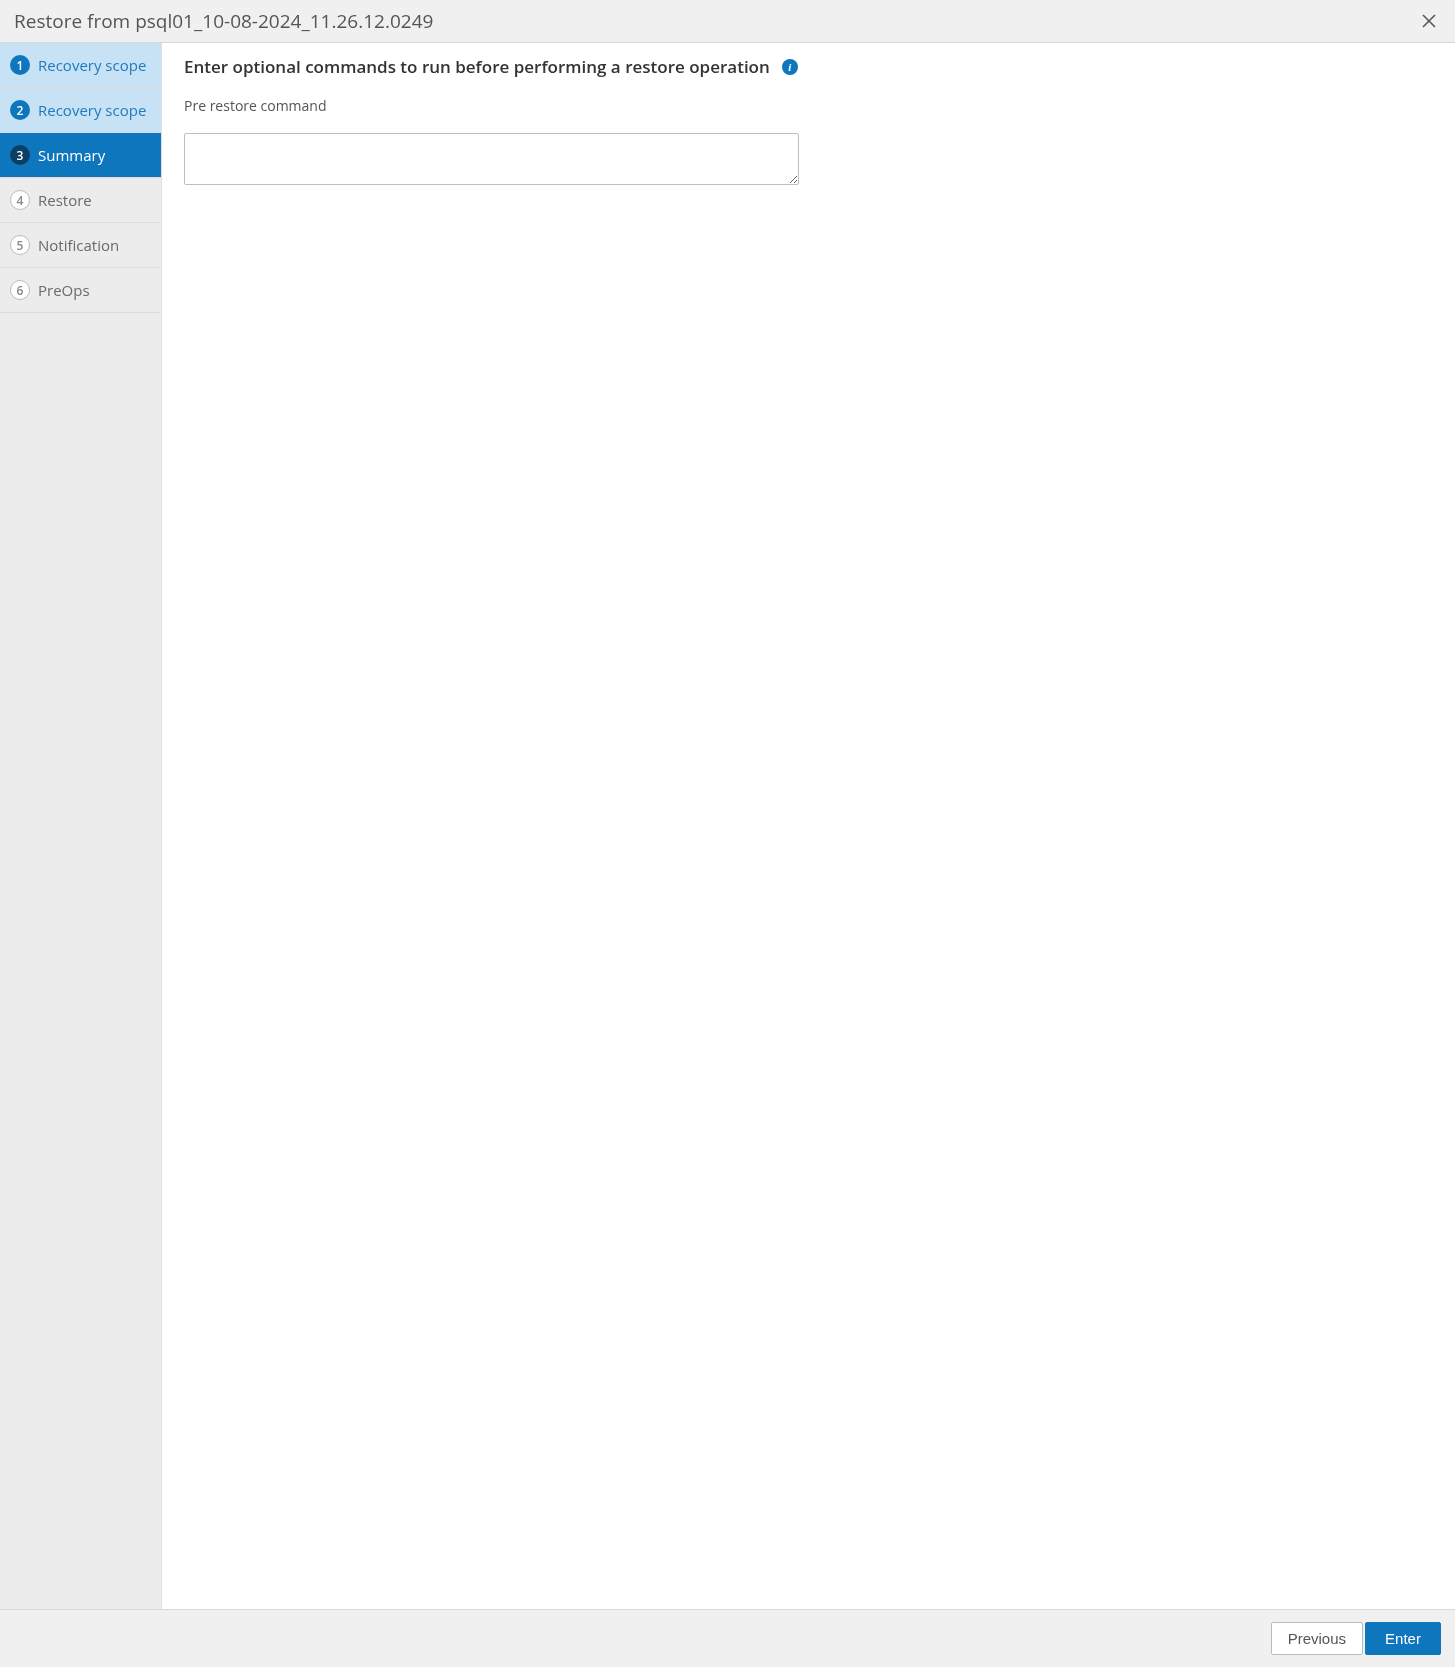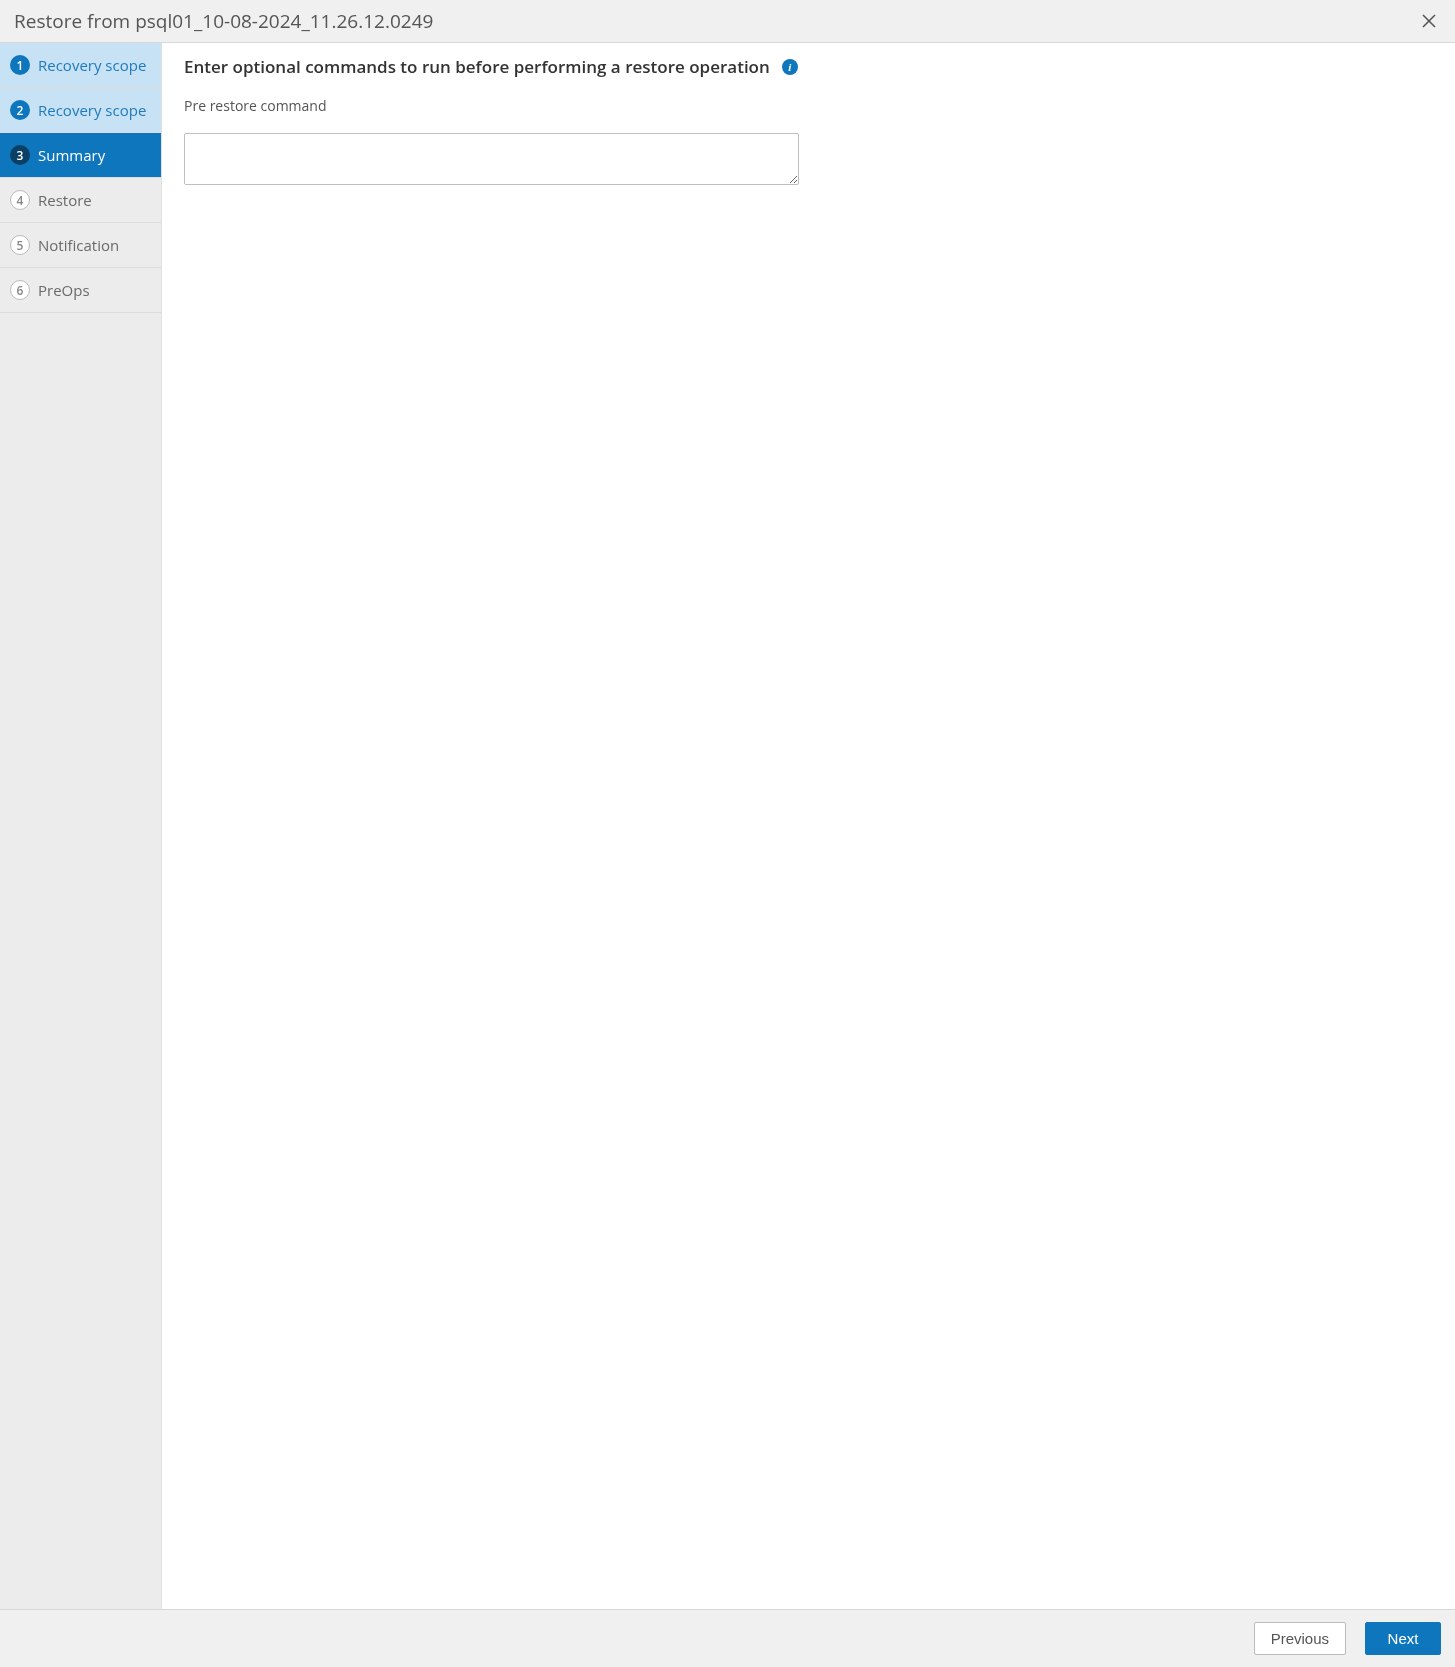--- a/index.html
+++ b/index.html
@@ -137,21 +137,21 @@
     border: 1px solid #bfbfbf;
     border-radius: 2px;
     padding: 6px 8px;
     font-family: inherit;
     font-size: 14px;
     resize: both;
   }
   .footer {
     display: flex;
     justify-content: flex-end;
-    gap: 19px;
+    gap: 2px;
     padding: 12px 14px;
     border-top: 1px solid #d8d8d8;
     background: #f0f0f0;
   }
   .btn {
     min-width: 76px;
     padding: 7px 16px;
     font-size: 15px;
     border-radius: 2px;
     cursor: pointer;
@@ -218,16 +218,16 @@
         <span class="info-icon">i</span>
       </div>
       <div class="field-label">Pre restore command</div>
       <textarea class="cmd-textarea" value="" style=""></textarea>
     </div>
 
   </div>
 
   <div class="footer">
     <button class="btn btn-secondary">Previous</button>
-    <button class="btn btn-primary">Next</button>
+    <button class="btn btn-primary">Enter</button>
   </div>
 
 </div>
 
 </body></html>

